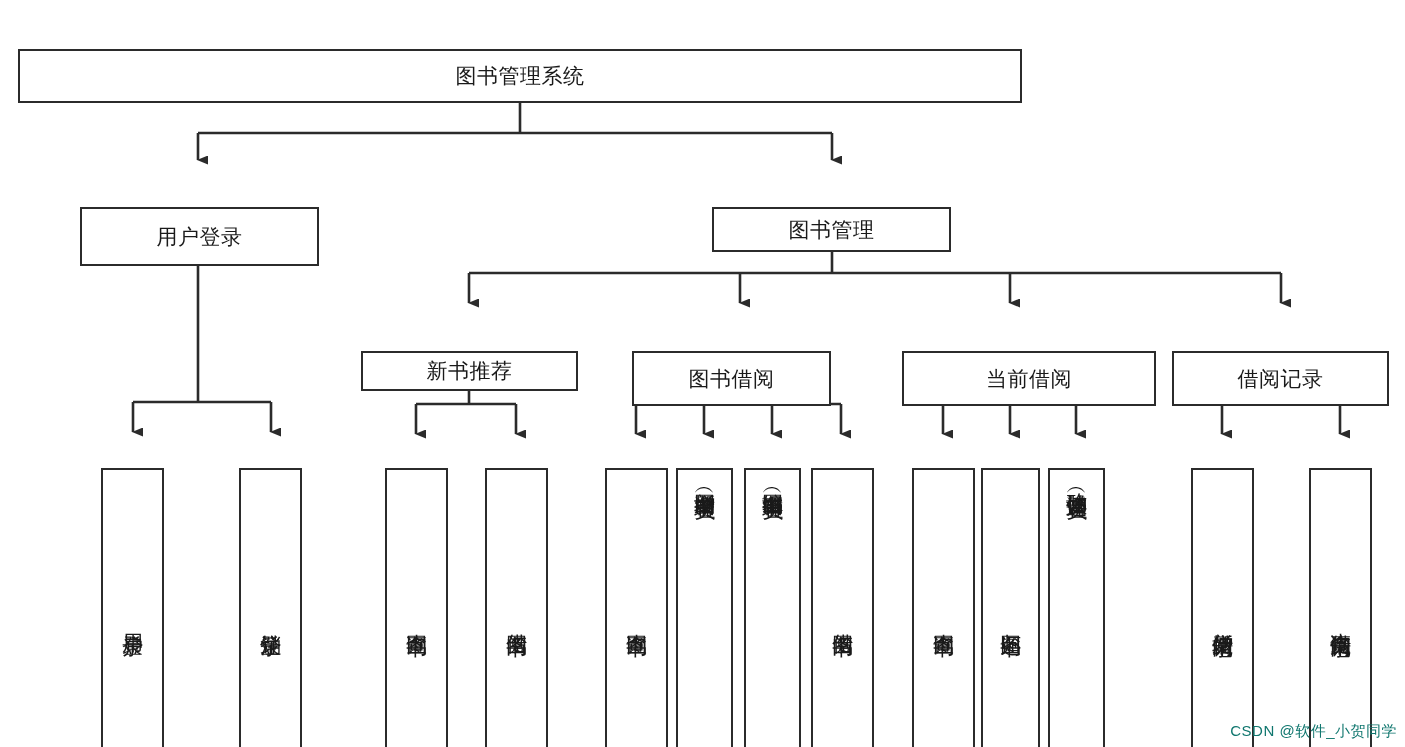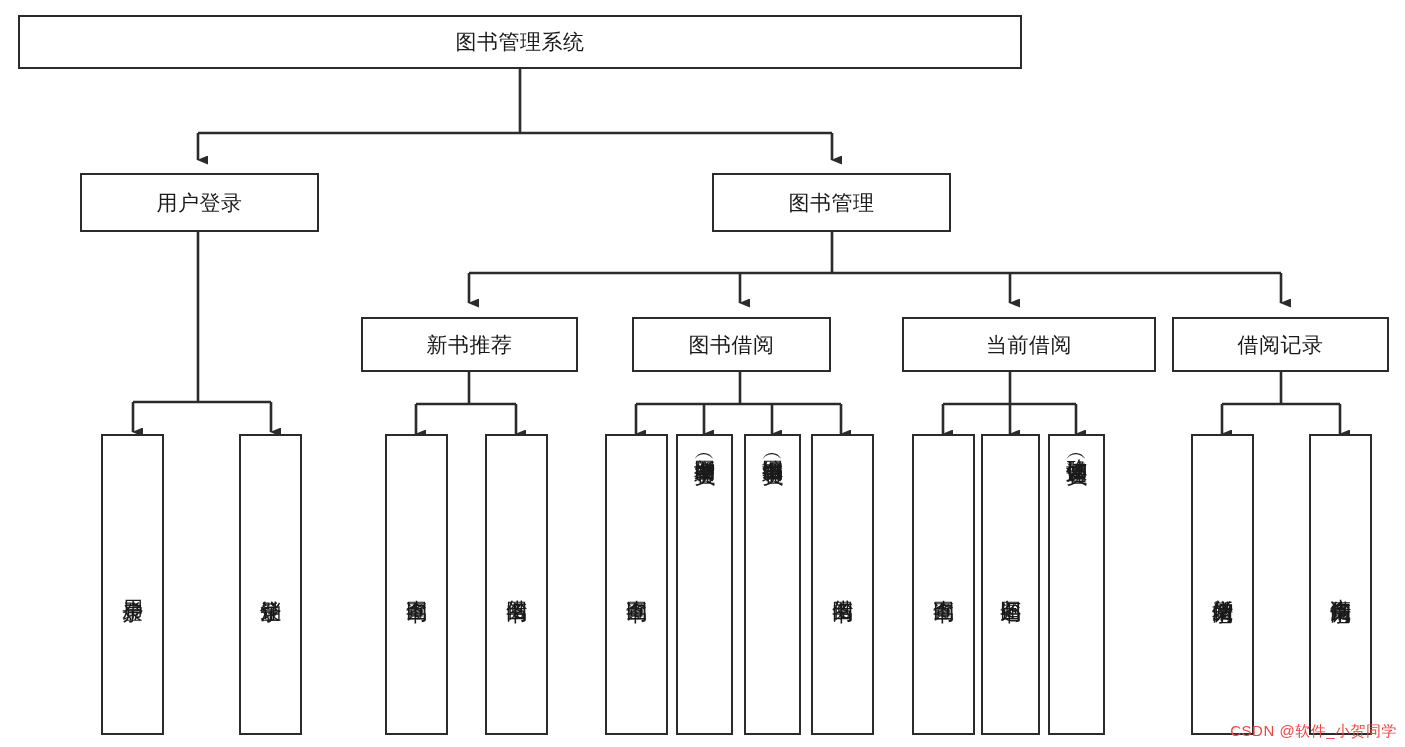--- a/index.html
+++ b/index.html
@@ -27,20 +27,21 @@
   }
   .node {
     position: absolute;
     box-sizing: border-box;
     border: 2px solid #2b2b2b;
     background: #ffffff;
     display: flex;
     align-items: center;
     justify-content: center;
     color: #1a1a1a;
+    margin-top: 34px;
   }
   .node.horiz {
     font-size: 21px;
     line-height: 1.2;
     letter-spacing: 0.5px;
   }
   .node.vert {
     align-items: flex-start;
     justify-content: center;
     padding-top: 6px;
@@ -55,21 +56,21 @@
   }
   .node.vert.centered {
     align-items: center;
     padding-top: 0;
   }
   #watermark {
     position: absolute;
     right: 8px;
     bottom: 6px;
     font-size: 15px;
-    color: #ef4444;
+    color: #0f766e;
     letter-spacing: 0.5px;
     white-space: nowrap;
   }
 </style>
 </head>
 <body>
 
 <div id="canvas">
 
   <svg class="edges" viewBox="0 0 1405 747">
@@ -123,25 +124,25 @@
   </svg>
 
   <div class="node horiz" style="left:18px; top:15px; width:1004px; height:54px;">
     <span>图书管理系统</span>
   </div>
 
   <div class="node horiz" style="left:80px; top:173px; width:239px; height:59px;">
     <span>用户登录</span>
   </div>
 
-  <div class="node horiz" style="left:712px; top:173px; width:239px; height:59px;">
+  <div class="node horiz" style="left:712px; top:173px; width:239px; height:45px;">
     <span>图书管理</span>
   </div>
 
-  <div class="node horiz" style="left:361px; top:317px; width:217px; height:55px;">
+  <div class="node horiz" style="left:361px; top:317px; width:217px; height:40px;">
     <span>新书推荐</span>
   </div>
 
   <div class="node horiz" style="left:632px; top:317px; width:199px; height:55px;">
     <span>图书借阅</span>
   </div>
 
   <div class="node horiz" style="left:902px; top:317px; width:254px; height:55px;">
     <span>当前借阅</span>
   </div>

